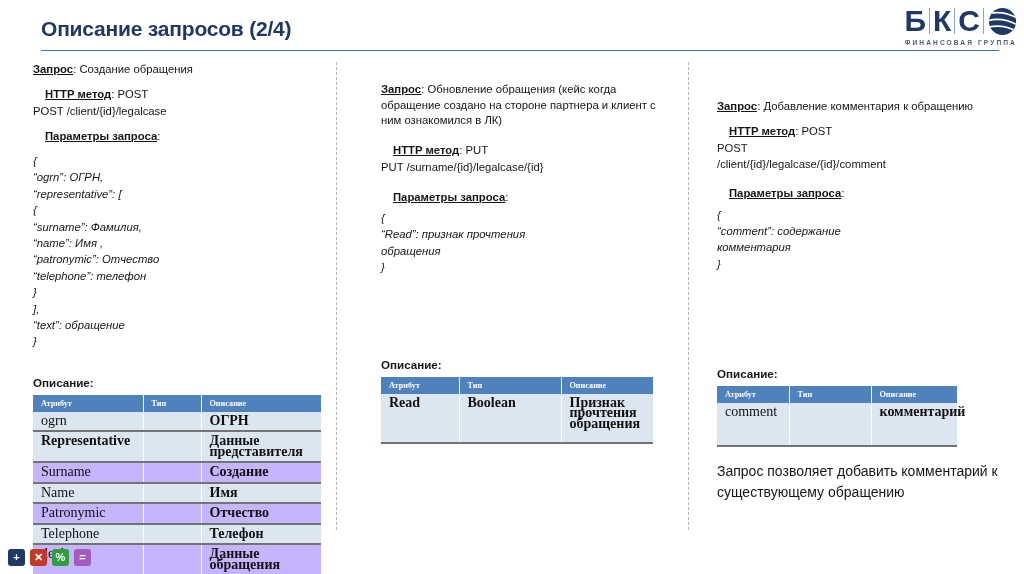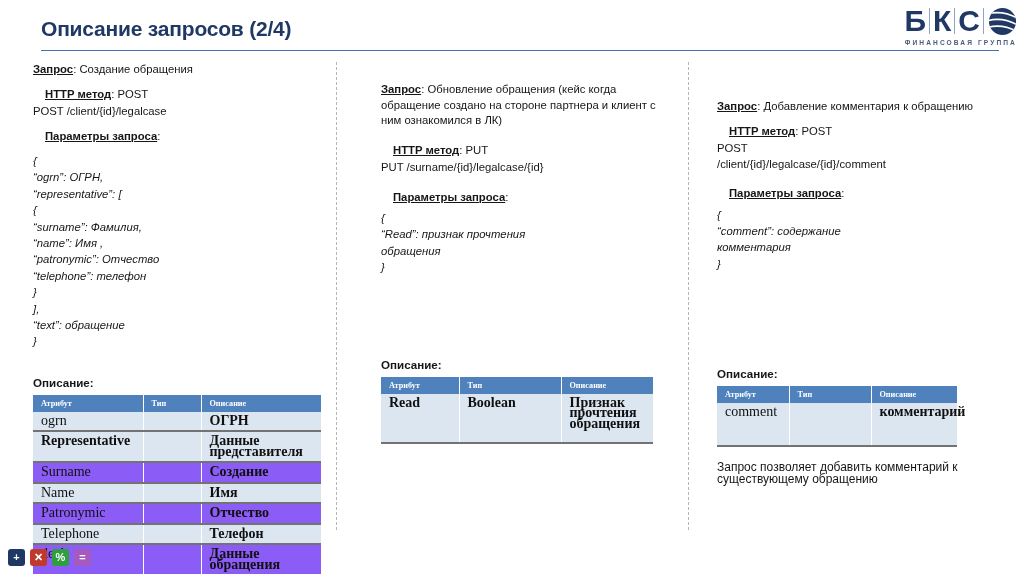--- a/index.html
+++ b/index.html
@@ -127,23 +127,23 @@
     white-space: pre-wrap;
   }
   .section-head {
     font-size: 11.6px;
     font-weight: bold;
     color: #161616;
     margin-top: 4px;
     margin-bottom: 6px;
   }
   .footnote {
-    font-size: 12px;
+    font-size: 14px;
     color: #161616;
-    line-height: 12px;
+    line-height: 21px;
     margin-top: 14px;
   }
 
   
   table.desc-table {
     border-collapse: collapse;
     table-layout: fixed;
     font-family: "Liberation Serif", serif;
   }
   table.desc-table th {
@@ -161,21 +161,21 @@
     font-size: 14px;
     color: #101010;
     padding: 4px 6px 4px 8px;
     border-right: 1px solid #ffffff;
     border-bottom: 2px solid #737373;
     vertical-align: top;
     line-height: 10.5px;
   }
   table.desc-table td:last-child { border-right: none; }
   tr.rowA td { background: #dce6f1; }
-  tr.rowB td { background: #8b5cf6; }
+  tr.rowB td { background: #c4b5fd; }
   td.bold { font-weight: bold; }
   td.indent { padding-left: 14px; }
 
   
   #table-1 { width: 288px; }
   #table-1 col.c1 { width: 110px; }
   #table-1 col.c2 { width: 58px; }
   #table-1 col.c3 { width: 120px; }
 
   

